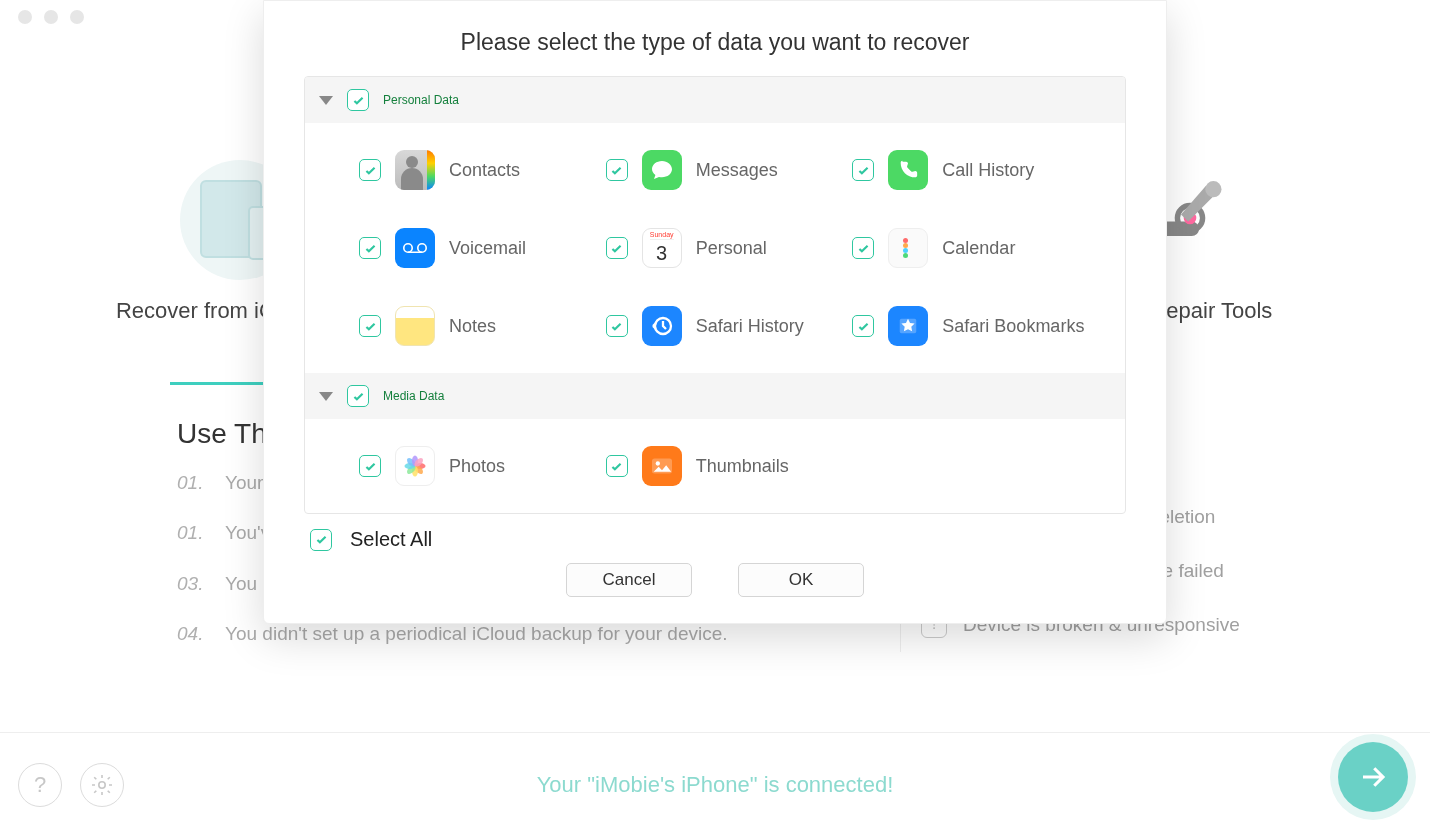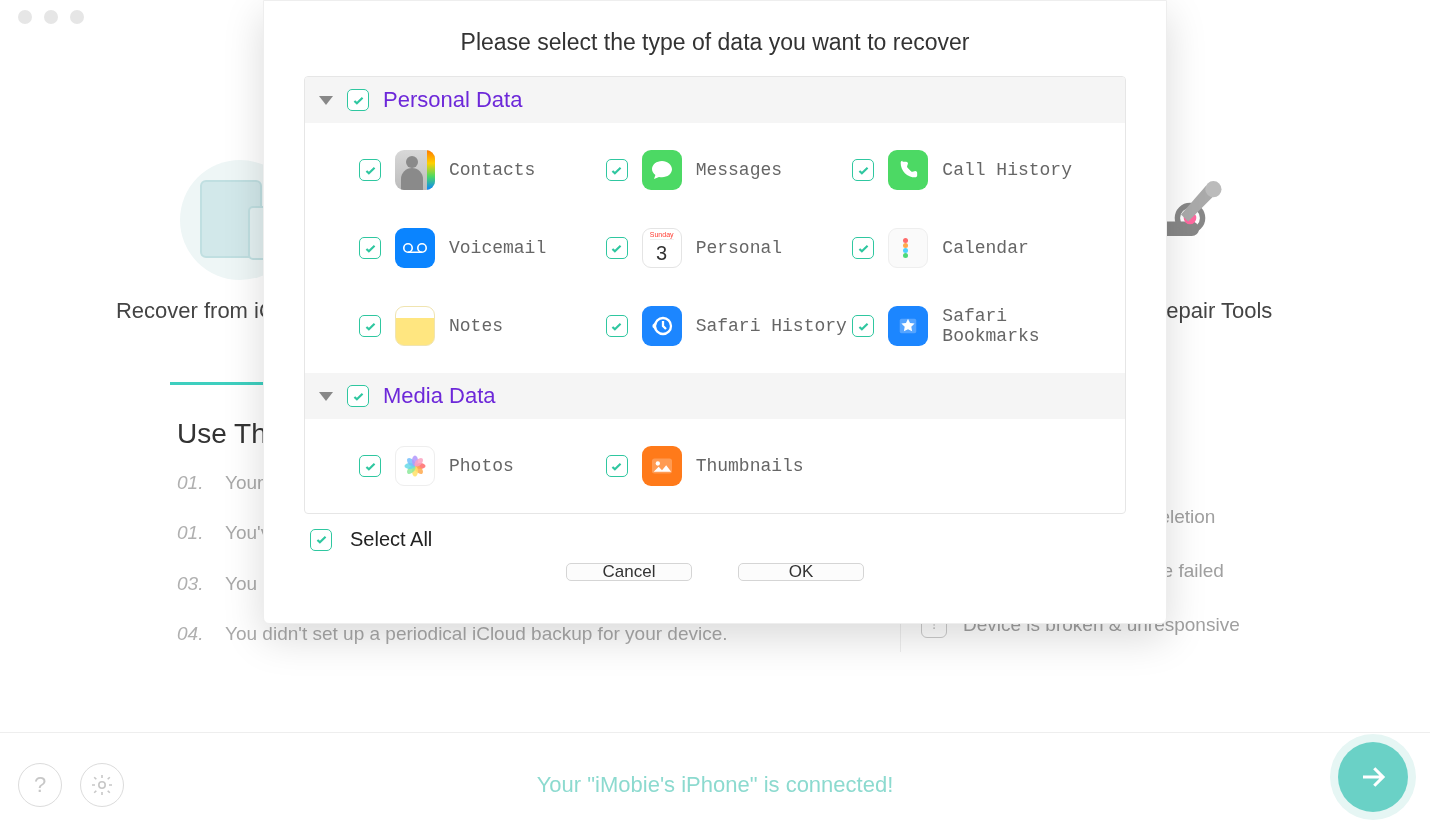--- a/index.html
+++ b/index.html
@@ -62,37 +62,37 @@
     background: #fff; border: 1px solid #eee; border-radius: 0 0 6px 6px;
     box-shadow: 0 14px 40px rgba(0,0,0,0.15);
     display:flex; flex-direction:column; overflow:hidden;
   }
   .modal-title { text-align:center; font-size:23px; color:#333; padding: 28px 0 20px; }
 
   .cat-box { margin: 0 40px 0; border:1px solid #e6e6e6; border-radius:4px; overflow:hidden; }
 
   .cat-header {
     display:flex; align-items:center; gap:14px; height:46px; padding:0 14px;
-    background:#f5f5f5; font-size:22px; color:#6d28d9;
+    background:#f5f5f5; font-size:12px; color:#15803d;
   }
   .caret {
     width:0; height:0; border-left:7px solid transparent; border-right:7px solid transparent;
     border-top:9px solid #888; cursor:pointer;
   }
 
   .cb {
     width:22px; height:22px; border:1.6px solid #2fc7a0; border-radius:5px; background:#fff;
     display:flex; align-items:center; justify-content:center; cursor:pointer; flex-shrink:0;
   }
   .cb svg { width:13px; height:13px; stroke:#2fc7a0; stroke-width:2.6; fill:none; }
 
   .items-grid { display:grid; grid-template-columns: 1fr 1fr 1fr; padding: 8px 26px 8px 54px; }
   .item-cell { display:flex; align-items:center; gap:14px; height:78px; }
   .item-cell .ic { width:40px; height:40px; border-radius:9px; display:flex; align-items:center; justify-content:center; flex-shrink:0; }
-  .item-label { font-size:18px; color:#666;font-family:Liberation Mono, monospace; }
+  .item-label { font-size:18px; color:#666; }
 
   
   .ic-contacts { background: linear-gradient(#d8d8d8,#bcbcbc); position:relative; overflow:hidden; }
   .ic-contacts::after { content:""; position:absolute; right:0; top:0; bottom:0; width:8px; background:linear-gradient(#ff7a00,#ffd000 33%,#4cd964 66%,#0a84ff); }
   .ic-contacts .sil { position:absolute; left:6px; bottom:0; width:22px; height:22px; background:#8a8a8a; border-radius:50% 50% 0 0; }
   .ic-contacts .head { position:absolute; left:11px; top:6px; width:12px; height:12px; background:#8a8a8a; border-radius:50%; }
 
   .ic-call { background:#4cd964; }
   .ic-call svg { width:22px; height:22px; fill:#fff; }
 
@@ -125,21 +125,21 @@
   .ic-photovid { background:#1c86ff; }
   .ic-photovid svg { width:26px; height:22px; fill:#fff; }
 
   .ic-thumb { background:#ff7a1a; }
   .ic-thumb svg { width:24px; height:20px; fill:#fff; }
 
   
   .select-all-row { display:flex; align-items:center; gap:18px; padding: 14px 46px 0; font-size:20px; color:#222; }
   .btn-row { display:flex; justify-content:center; gap:46px; padding:12px 0 22px; }
   .btn {
-    width:126px; height:18px; border:1px solid #d5d5d5; border-radius:5px; background:#fcfcfc;
+    width:126px; height:34px; border:1px solid #d5d5d5; border-radius:5px; background:#fcfcfc;
     font-size:17px; color:#333; display:flex; align-items:center; justify-content:center; cursor:pointer;
   }
 
 </style>
 </head>
 <body>
 
 <div class="traffic-lights">
   <div class="tl-dot"></div>
   <div class="tl-dot"></div>

